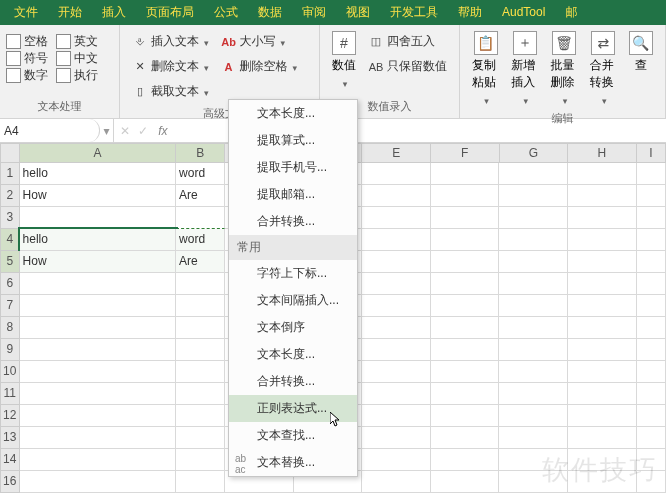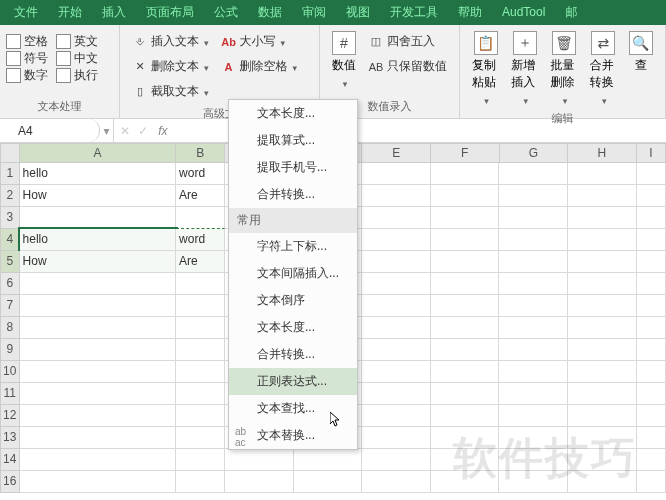--- a/index.html
+++ b/index.html
@@ -1,19 +1,19 @@
 <!DOCTYPE html>
 <html><head>
 <meta charset="utf-8">
 <style>
 * { margin: 0; padding: 0; box-sizing: border-box; font-family: "Microsoft YaHei", sans-serif; font-size: 12px; }
 body { background: #fff; width: 666px; height: 500px; overflow: hidden; position: relative; }
 
 .menubar { background: #217346; height: 25px; display: flex; align-items: center; padding: 0 4px; }
-.menubar span { color: #86efac; padding: 0 10px; height: 25px; line-height: 25px; cursor: pointer; }
+.menubar span { color: #fde047; padding: 0 10px; height: 25px; line-height: 25px; cursor: pointer; }
 
 .ribbon { height: 94px; background: #f1f1f1; border-bottom: 1px solid #d4d4d4; display: flex; }
 .group { border-right: 1px solid #d4d4d4; padding: 4px 6px 2px; display: flex; flex-direction: column; }
 .group-main { flex: 1; display: flex; align-items: flex-start; }
 .group-label { text-align: center; color: #666; font-size: 11px; padding: 2px 0; }
 
 .chk-col { display: flex; flex-direction: column; padding-top: 4px; }
 .chk { display: flex; align-items: center; gap: 3px; color: #333; }
 .chk::before { content: ""; width: 13px; height: 13px; border: 1px solid #888; background: #fff; }
 
@@ -23,21 +23,21 @@
 .dd-arrow::after { content: "▾"; font-size: 9px; color: #666; margin-left: 2px; }
 
 .more-btn { display: flex; align-items: center; padding: 3px 6px; background: #e8e8e8; border: 1px solid #ccc; color: #217346; cursor: pointer; }
 .more-btn::before { content: "▶"; font-size: 9px; margin-right: 3px; }
 .more-btn span.dd-arrow { margin-left: 4px; }
 
 .big-btn { display: flex; flex-direction: column; align-items: center; gap: 2px; padding: 2px 6px; cursor: pointer; }
 .big-ico { width: 24px; height: 24px; border: 1px solid #999; background: #fff; display: flex; align-items: center; justify-content: center; font-size: 14px; color: #555; }
 
 .namebox-row { height: 24px; border-bottom: 1px solid #d4d4d4; display: flex; align-items: center; background: #fff; }
-.namebox { width: 100px; border-right: 1px solid #d4d4d4; padding: 0 18px; height: 100%; display: flex; align-items: center; color: #333; border-radius: 11px; }
+.namebox { width: 100px; border-right: 1px solid #d4d4d4; padding: 0 4px; height: 100%; display: flex; align-items: center; color: #333; border-radius: 11px; }
 .namebox-dd { width: 14px; text-align: center; color: #999; border-right: 1px solid #d4d4d4; height: 100%; line-height: 24px; }
 .fx-btns { padding: 0 6px; color: #ccc; display: flex; gap: 8px; }
 .fx { font-style: italic; color: #888; padding: 0 4px; }
 
 .sheet { position: relative; }
 .col-headers { display: flex; height: 20px; }
 .corner { width: 20px; background: #e8e8e8; border: 1px solid #ccc; }
 .col-h { width: 70px; background: #e8e8e8; border: 1px solid #ccc; border-left: none; text-align: center; line-height: 18px; color: #555; }
 .col-h.sel { background: #d3e0c8; }
 .rows { display: flex; flex-direction: column; }
@@ -49,21 +49,21 @@
 
 .dropdown { position: absolute; left: 228px; top: 99px; width: 130px; background: #fcfcfc; border: 1px solid #c6c6c6; box-shadow: 2px 2px 5px rgba(0,0,0,0.2); z-index: 10; }
 .dd-heading { background: #e8e8e8; padding: 4px 8px; color: #666; }
 .dd-item { padding: 5px 8px 5px 28px; color: #333; cursor: pointer; position: relative; }
 .dd-item:hover, .dd-item.hover { background: #d5e5d3; }
 .dd-item-ico { position: absolute; left: 6px; top: 4px; font-size: 10px; color: #888; }
 
 .cursor { position: absolute; left: 330px; top: 412px; z-index: 20; }
 .cursor svg { width: 16px; height: 16px; }
 
-.watermark { position: absolute; right: 29px; bottom: 12px; font-size: 44px; color: rgba(0,0,0,0.10); font-weight: 700; pointer-events: none; letter-spacing: 2px; }
+.watermark { position: absolute; right: 8px; bottom: 12px; font-size: 27px; color: rgba(0,0,0,0.10); font-weight: 400; pointer-events: none; letter-spacing: 2px; }
 </style>
 </head>
 <body>
 
 <div class="menubar">
   <span>文件</span>
   <span>开始</span>
   <span>插入</span>
   <span>页面布局</span>
   <span>公式</span>
@@ -385,20 +385,21 @@
         <div class="cell" style="width: 70px;"></div>
         <div class="cell" style="width: 30px;"></div>
       </div>
     </div>
 </div>
 
 <div class="dropdown">
   <div class="dd-item">文本长度...</div>
   <div class="dd-item">提取算式...</div>
   <div class="dd-item">提取手机号...</div>
+  <div class="dd-item">提取邮箱...</div>
   <div class="dd-item">合并转换...</div>
   <div class="dd-heading">常用</div>
   <div class="dd-item">字符上下标...</div>
   <div class="dd-item">文本间隔插入...</div>
   <div class="dd-item">文本倒序</div>
   <div class="dd-item">文本长度...</div>
   <div class="dd-item">合并转换...</div>
   <div class="dd-item hover">正则表达式...</div>
   <div class="dd-item">文本查找...</div>
   <div class="dd-item"><span class="dd-item-ico">ab<br>ac</span><span>文本替换...</span></div>

